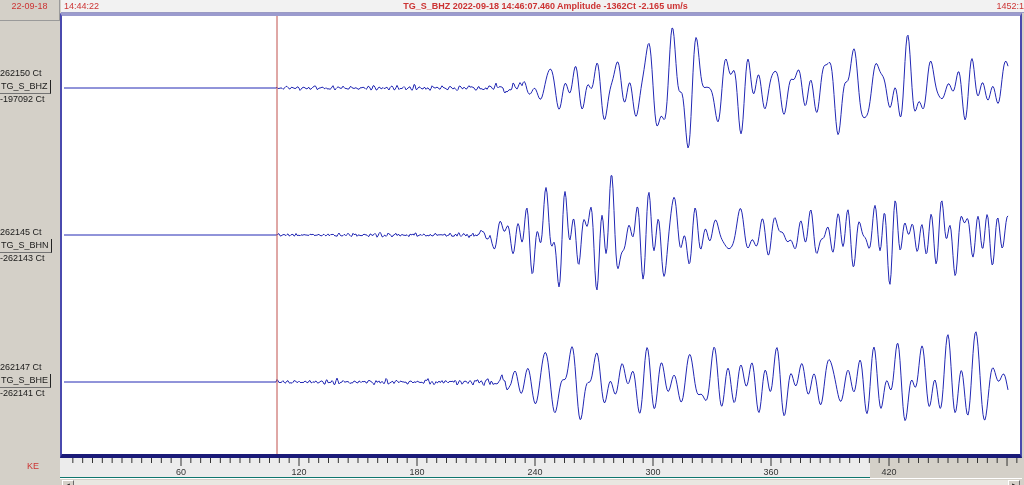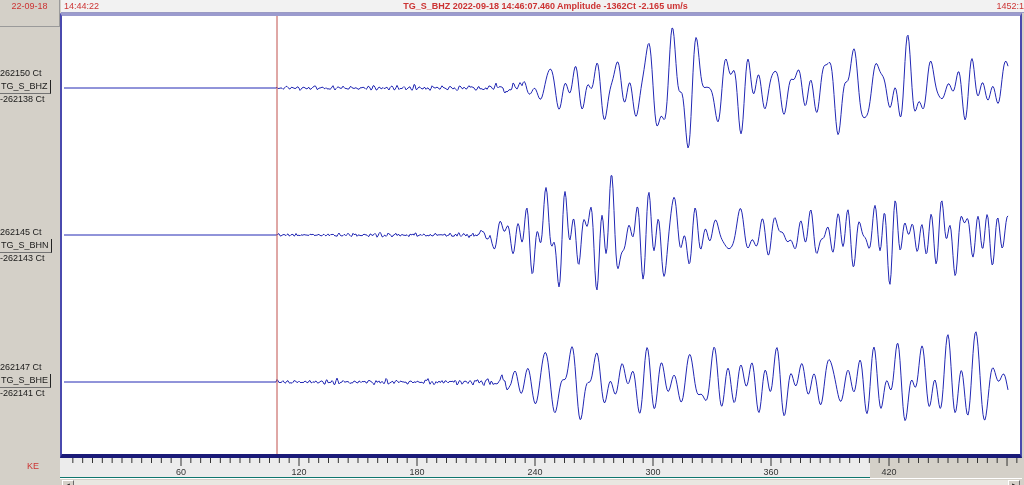--- a/index.html
+++ b/index.html
@@ -6,21 +6,21 @@
   html,body { width:1024px; height:485px; overflow:hidden; }
   body {
     position:relative;
     background:#d4d0c8;
     font-family:"Liberation Sans", sans-serif;
     font-size:9px;
     color:#1a1a1a;
   }
   
   #date-cell {
-    position:absolute; left:0; top:0; width:60px; height:27px;
+    position:absolute; left:0; top:0; width:60px; height:21px;
     background:#d4d0c8;
     border-right:1px solid #9a9a9a; border-bottom:1px solid #9a9a9a;
     color:#cc3333; text-align:center; line-height:12px;
   }
   
   #title-band {
     position:absolute; left:61px; top:0; width:969px; height:13px;
     background:#f2f2f2; border-bottom:1px solid #9a9ac4;
     color:#cc3333; line-height:12px;
   }
@@ -89,21 +89,21 @@
 
 <div id="title-band">
   <span id="start-time">14:44:22</span>
   <span id="plot-title">TG_S_BHZ 2022-09-18 14:46:07.460  Amplitude -1362Ct  -2.165 um/s</span>
   <span id="end-time">1452:15</span>
 </div>
 
 <div id="labels-1" class="trace-labels">
   <div>262150 Ct</div>
   <div class="trace-name"><span>TG_S_BHZ</span></div>
-  <div>-262138 Ct</div>
+  <div>-197092 Ct</div>
 </div>
 <div id="labels-2" class="trace-labels">
   <div>262145 Ct</div>
   <div class="trace-name"><span>TG_S_BHN</span></div>
   <div>-262143 Ct</div>
 </div>
 <div id="labels-3" class="trace-labels">
   <div>262147 Ct</div>
   <div class="trace-name"><span>TG_S_BHE</span></div>
   <div>-262141 Ct</div>

